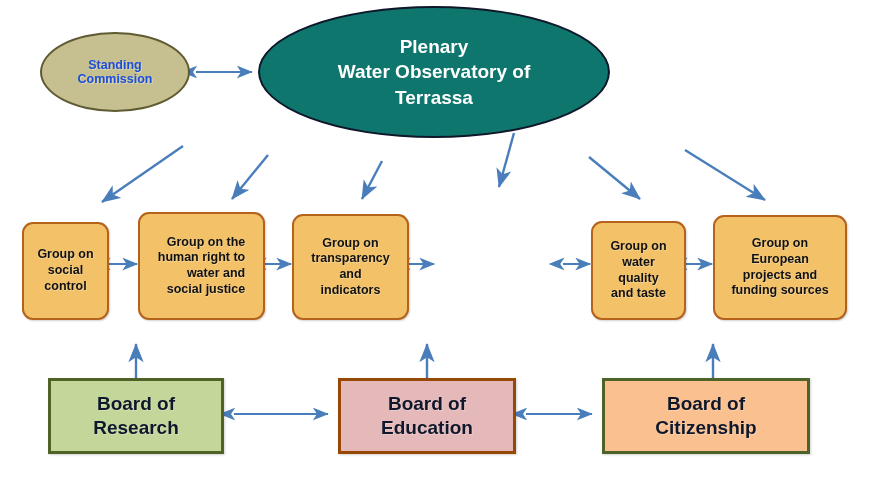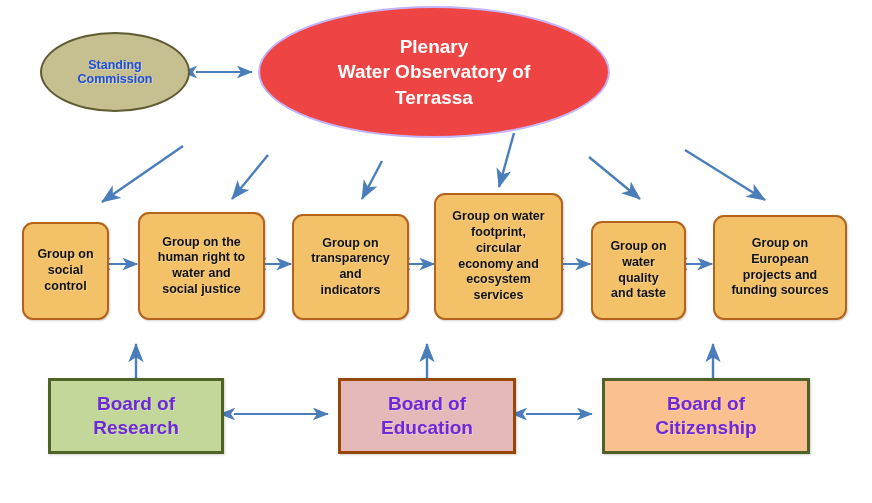--- a/index.html
+++ b/index.html
@@ -20,40 +20,40 @@
     background:#c6bf90;border:2px solid #5f5b33;border-radius:50%;
   }
   #standing-commission span{
     font-size:12.5px;font-weight:bold;color:#1d4ed8;
     text-shadow:1px 1px 0 rgba(255,255,255,.35);
   }
 
   
   #plenary{
     left:258px;top:6px;width:352px;height:132px;
-    background:#ef4444;border:2px solid #c4b5fd;border-radius:50%;
+    background:#0f766e;border:2px solid #0f172a;border-radius:50%;
   }
   #plenary span{
     font-size:19px;font-weight:bold;color:#ffffff;line-height:1.33;
   }
 
   
   .group-box{
     background:#f3c268;border:2.5px solid #b4621c;border-radius:11px;
     box-shadow:1px 1px 2px rgba(0,0,0,.18);
   }
   .group-box span{
     font-size:12.5px;font-weight:bold;color:#111111;line-height:1.26;
     text-shadow:.7px .7px 0 rgba(255,255,255,.30);
   }
 
   
   .board-box{box-shadow:1px 1px 2px rgba(0,0,0,.18);}
   .board-box span{
-    font-size:19px;font-weight:bold;color:#6d28d9;line-height:1.25;
+    font-size:19px;font-weight:bold;color:#0f172a;line-height:1.25;
     text-shadow:1px 1px 0 rgba(255,255,255,.25);
   }
   #board-research{left:48px;top:378px;width:176px;height:76px;background:#c4d79b;border:3px solid #4f6228;}
   #board-education{left:338px;top:378px;width:178px;height:76px;background:#e5b9ba;border:3px solid #974806;}
   #board-citizenship{left:602px;top:378px;width:208px;height:76px;background:#fac090;border:3px solid #4f6228;}
 </style>
 </head>
 <body>
 
 <div id="canvas">
@@ -112,31 +112,28 @@
   </div>
 
   <div class="node" id="plenary">
     <span>Plenary<br>Water Observatory of<br>Terrassa</span>
   </div>
 
   <div class="node group-box" style="left:22px;top:222px;width:87px;height:98px;">
     <span>Group on<br>social<br>control</span>
   </div>
 
-  <div class="node group-box" style="left:138px;top:212px;width:127px;height:108px;">
+  <div class="node group-box" style="left:138px;top:212px;width:127px;height:108px;text-align:right;">
     <span>Group on the<br>human right to<br>water and<br>social justice</span>
   </div>
 
   <div class="node group-box" style="left:292px;top:214px;width:117px;height:106px;">
     <span>Group on<br>transparency<br>and<br>indicators</span>
   </div>
 
-  <div class="node group-box" style="left:434px;top:193px;width:129px;height:127px;">
-    <span>Group on water<br>footprint,<br>circular<br>economy and<br>ecosystem<br>services</span>
-  </div>
 
   <div class="node group-box" style="left:591px;top:221px;width:95px;height:99px;">
     <span>Group on<br>water<br>quality<br>and taste</span>
   </div>
 
   <div class="node group-box" style="left:713px;top:215px;width:134px;height:105px;">
     <span>Group on<br>European<br>projects and<br>funding sources</span>
   </div>
 
   <div class="node board-box" id="board-research">

